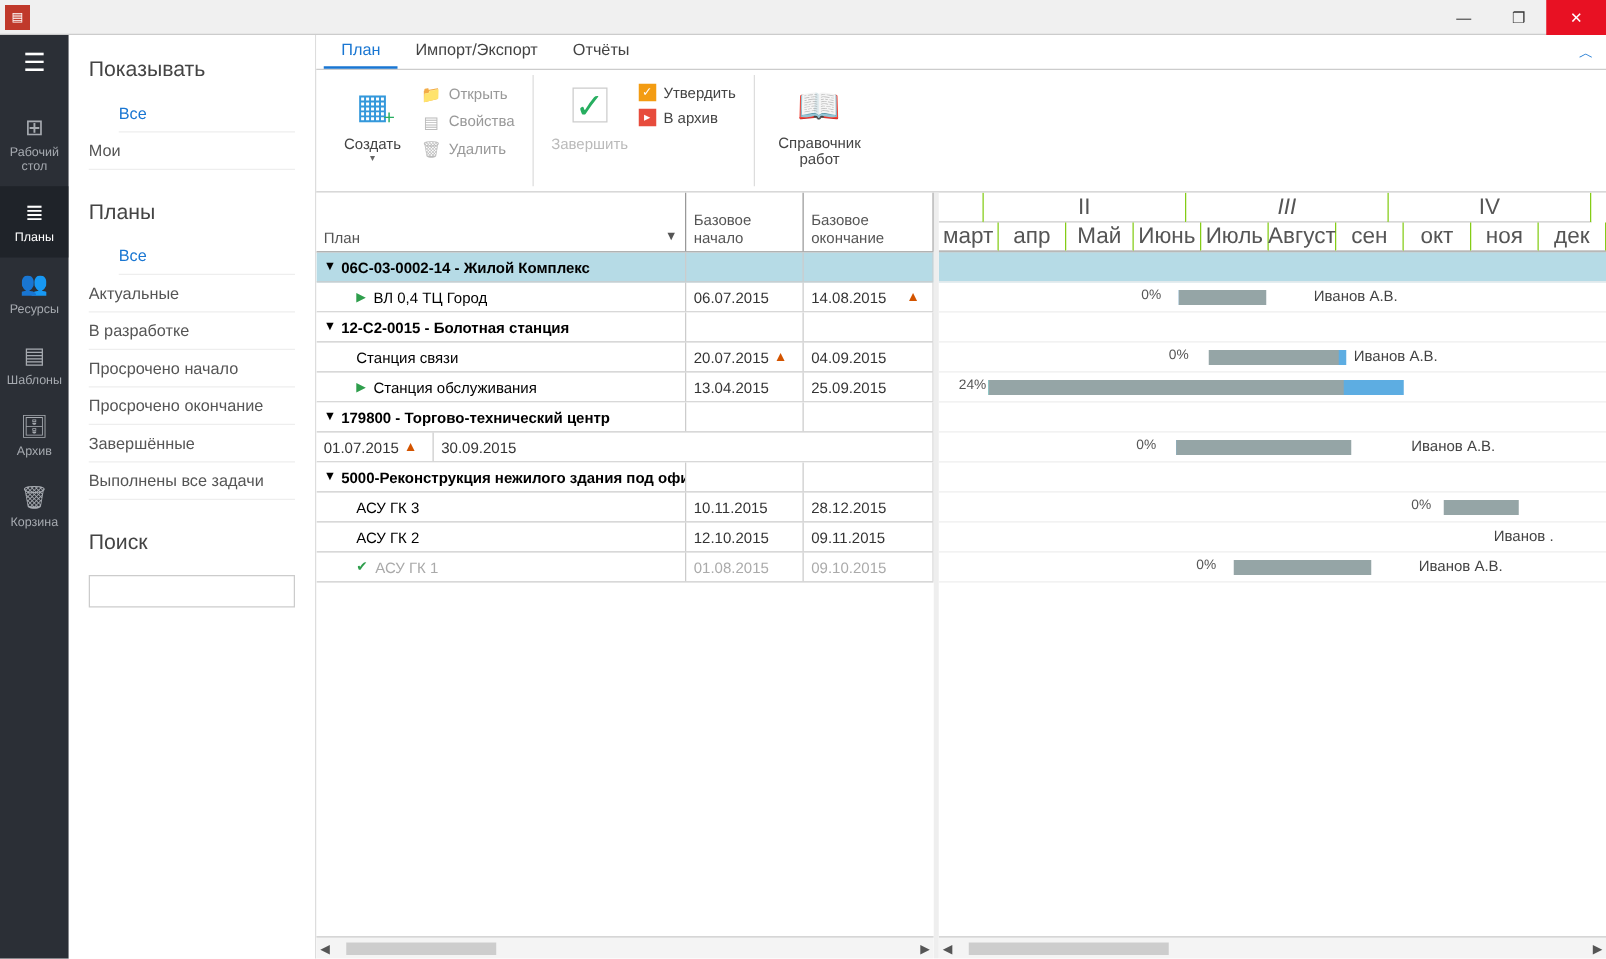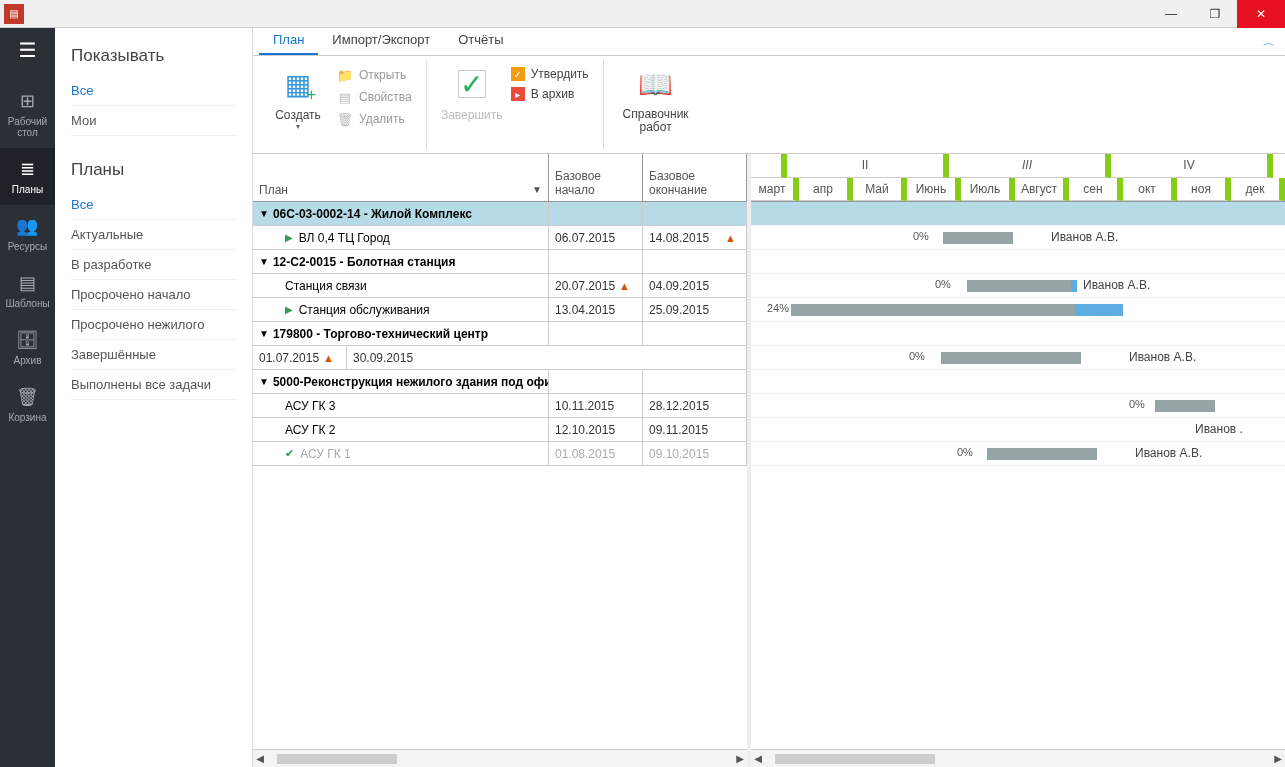--- a/index.html
+++ b/index.html
@@ -15,21 +15,21 @@
   
   .nav-sidebar { width: 55px; background: #2b2f36; display: flex; flex-direction: column; align-items: center; padding-top: 10px; }
   .nav-sidebar .hamburger { color: #fff; font-size: 20px; margin-bottom: 18px; cursor: pointer; }
   .nav-item { width: 55px; display: flex; flex-direction: column; align-items: center; padding: 10px 0; color: #a6aab0; font-size: 10px; cursor: pointer; }
   .nav-item.active { background: #1f2329; color: #fff; }
   .nav-item .nav-icon { font-size: 18px; margin-bottom: 4px; }
   
   .filter-panel { width: 232px; background: #fff; border-right: 1px solid #ddd; padding: 18px 16px; }
   .filter-panel h3 { font-size: 17px; font-weight: 400; color: #444; margin-bottom: 10px; }
   .filter-panel .filter-item { padding: 7px 0; font-size: 13px; color: #555; cursor: pointer; border-bottom: 1px solid #eee; }
-  .filter-panel .filter-item.active { color: #1976d2; font-weight: 500; }
+  .filter-panel .filter-item.active { color: #1976d2; font-weight: 500; margin-left: 24px; }
   .filter-panel .search-box { width: 100%; height: 26px; border: 1px solid #ccc; margin-top: 6px; padding: 2px 6px; }
   .filter-panel .group { margin-bottom: 24px; }
   
   .main { flex: 1; display: flex; flex-direction: column; }
   
   .ribbon-tabs { height: 28px; display: flex; align-items: flex-end; border-bottom: 1px solid #ccc; padding-left: 6px; background: #fff; position: relative;}
   .ribbon-tab { padding: 6px 14px; font-size: 13px; color: #444; cursor: pointer; }
   .ribbon-tab.active { color: #1976d2; border-bottom: 2px solid #1976d2; }
   .ribbon-collapse { position: absolute; right: 10px; top: 6px; color: #1976d2; font-size: 12px; cursor:pointer;}
   
@@ -62,21 +62,21 @@
   .grid-row.selected { background:#b6dbe6; }
   .grid-row.muted .c1, .grid-row.muted .c2, .grid-row.muted .c3 { color:#aaa; }
   .expand-toggle { font-size:10px; margin-right:4px; }
   .play-ico { color:#2e9e4c; font-size:10px; margin-right:6px; }
   .check-ico { color:#2e9e4c; font-size:11px; margin-right:6px; }
   .warn-ico { color:#d35400; font-size:11px; }
   .indent1 { padding-left: 32px !important; }
   
   .gantt-header { height:48px; display:flex; flex-direction:column; border-bottom:1px solid #999; }
   .gantt-header-row { flex:1; display:flex; }
-  .gantt-hcell { border-right:6px solid #84cc16; border-bottom:1px solid #ccc; display:flex; align-items:center; justify-content:center; font-size:12px; color:#555; }
+  .gantt-hcell { border-right:1px solid #84cc16; border-bottom:1px solid #ccc; display:flex; align-items:center; justify-content:center; font-size:18px; color:#555; }
   
   .gantt-body { flex:1; position:relative; }
   .gantt-row { height:24px; border-bottom:1px solid #eee; position:relative; }
   .gantt-row.selected { background:#b6dbe6; }
   .bar { position:absolute; height:12px; top:6px; }
   .bar.blue { background:#5dade2; }
   .bar.grey { background:#95a5a6; }
   .bar.green { background:#27ae60; }
   .bar.teal { background:#1abc9c; }
   .pct { position:absolute; font-size:11px; color:#555; top:4px; }
@@ -139,24 +139,28 @@
           <div class="filter-item">Мои</div>
         </div>
     </div>
     <div class="group">
       <h3>Планы</h3>
       <div id="plans-items">
           <div class="filter-item active">Все</div>
           <div class="filter-item">Актуальные</div>
           <div class="filter-item">В разработке</div>
           <div class="filter-item">Просрочено начало</div>
-          <div class="filter-item">Просрочено нежилого</div>
+          <div class="filter-item">Просрочено окончание</div>
           <div class="filter-item">Завершённые</div>
           <div class="filter-item">Выполнены все задачи</div>
         </div>
+    </div>
+    <div class="group">
+      <h3>Поиск</h3>
+      <input class="search-box" placeholder="" style="">
     </div>
   </div>
 
   <div class="main">
 
     <div class="ribbon-tabs">
       <div id="ribbon-tabs-inner" style="display:flex;">
           <div class="ribbon-tab active">План</div>
           <div class="ribbon-tab">Импорт/Экспорт</div>
           <div class="ribbon-tab">Отчёты</div>

